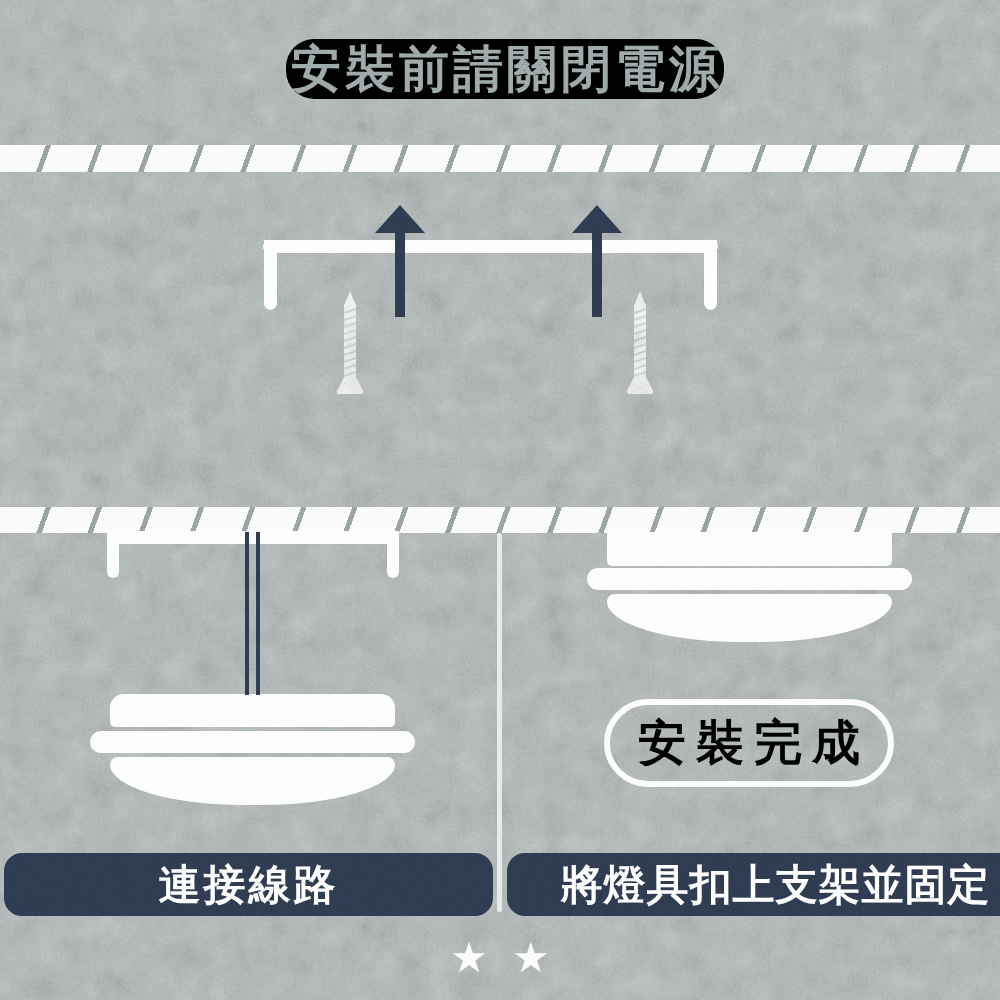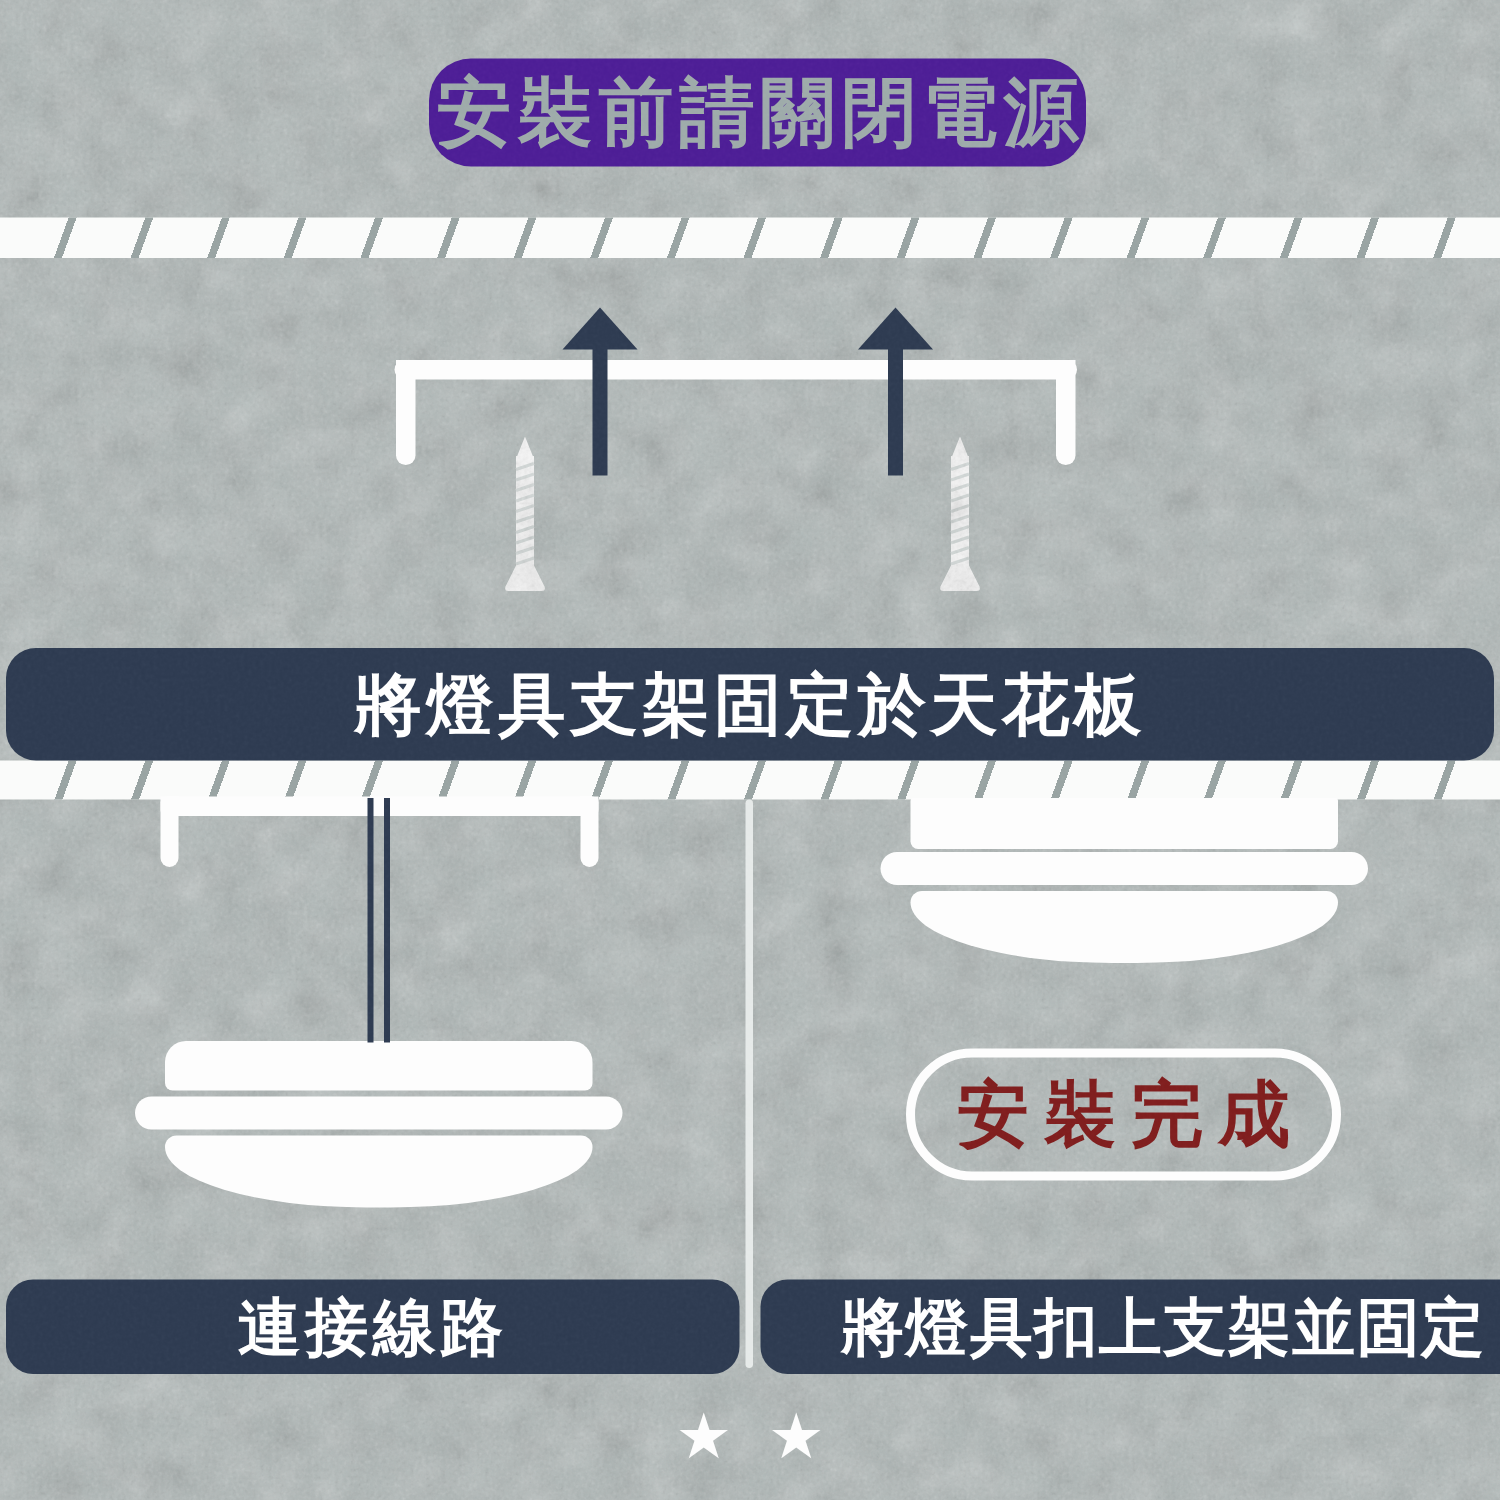--- a/index.html
+++ b/index.html
@@ -15,22 +15,22 @@
   .texture, .grain {
     position: absolute; left: 0; top: 0; width: 1000px; height: 1000px;
     pointer-events: none;
   }
   .texture { z-index: 1; }
   .grain { z-index: 40; mix-blend-mode: soft-light; opacity: .55; }
   .layer { position: absolute; z-index: 5; }
 
   
   .title-pill {
-    left: 286px; top: 39px; width: 438px; height: 72px;
-    background: #4c1d95; border-radius: 28px;
+    left: 286px; top: 39px; width: 438px; height: 60px;
+    background: #000000; border-radius: 28px;
     display: flex; align-items: center; justify-content: center;
   }
   .title-pill .txt {
     font-size: 50px; font-weight: bold; color: var(--title-text-gray, #9daaa9);
     letter-spacing: 4px; margin-right: -4px; white-space: nowrap;
   }
 
   
   .hatch {
     left: 0; width: 1000px; height: 27px;
@@ -88,21 +88,21 @@
   .lampR-ring { left: 587px; top: 568px; }
   .lampR-dome { left: 607px; top: 594px; }
 
   
   .badge {
     left: 604px; top: 699px; width: 290px; height: 88px;
     border: 6px solid #fdfdfd; border-radius: 48px; box-sizing: border-box;
     display: flex; align-items: center; justify-content: center;
   }
   .badge .txt {
-    color: #7f1d1d; font-size: 48px; font-weight: bold;
+    color: #000000; font-size: 48px; font-weight: bold;
     letter-spacing: 10px; margin-right: -10px; white-space: nowrap;
   }
 
   
   .banner {
     background: var(--navy, #2d3a50); color: #ffffff; font-weight: bold;
     display: flex; align-items: center; justify-content: center; z-index: 6;
   }
   .banner .txt { white-space: nowrap; }
   .banner-main { left: 4px; top: 432px; width: 992px; height: 75px;
@@ -192,23 +192,20 @@
 
   <div class="arrow arrow-1">
     <div class="head"></div>
     <div class="shaft"></div>
   </div>
   <div class="arrow arrow-2">
     <div class="head"></div>
     <div class="shaft"></div>
   </div>
 
-  <div class="layer banner banner-main">
-    <span class="txt">將燈具支架固定於天花板</span>
-  </div>
 
   <div class="layer hatch hatch-2"></div>
 
   <div class="layer divider"></div>
 
   <div class="white-shape b2-bar layer"></div>
   <div class="white-shape b2-legL layer"></div>
   <div class="white-shape b2-legR layer"></div>
   <div class="wire wire-1"></div>
   <div class="wire wire-2"></div>

